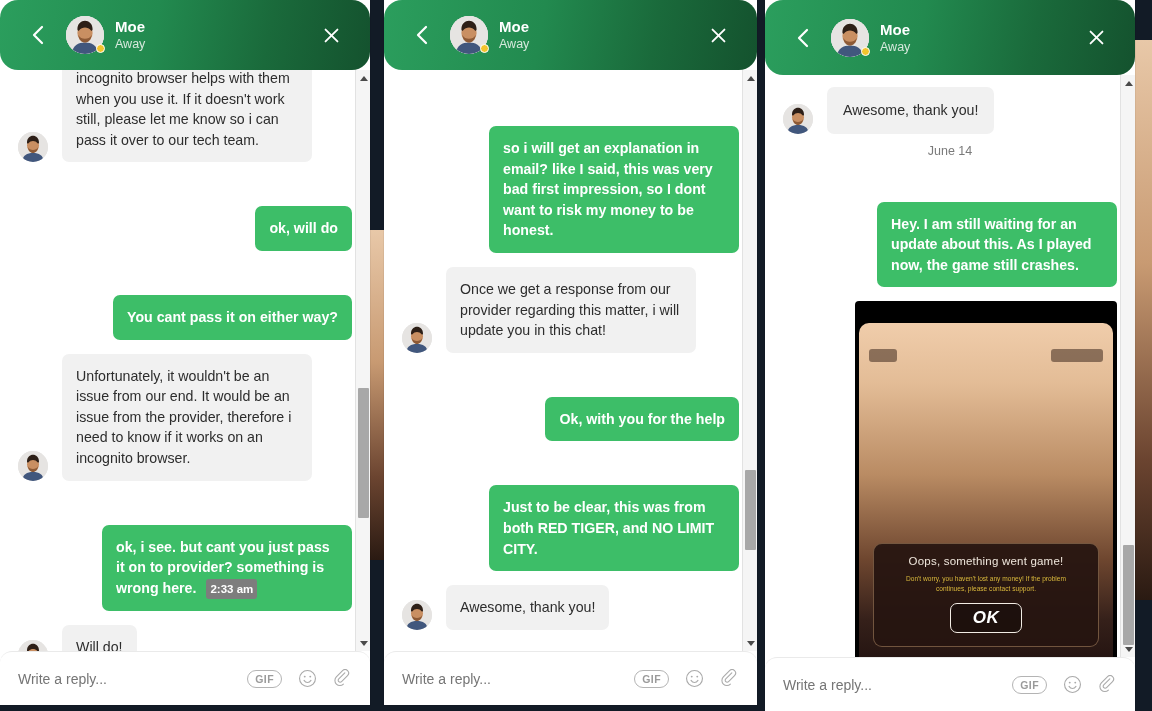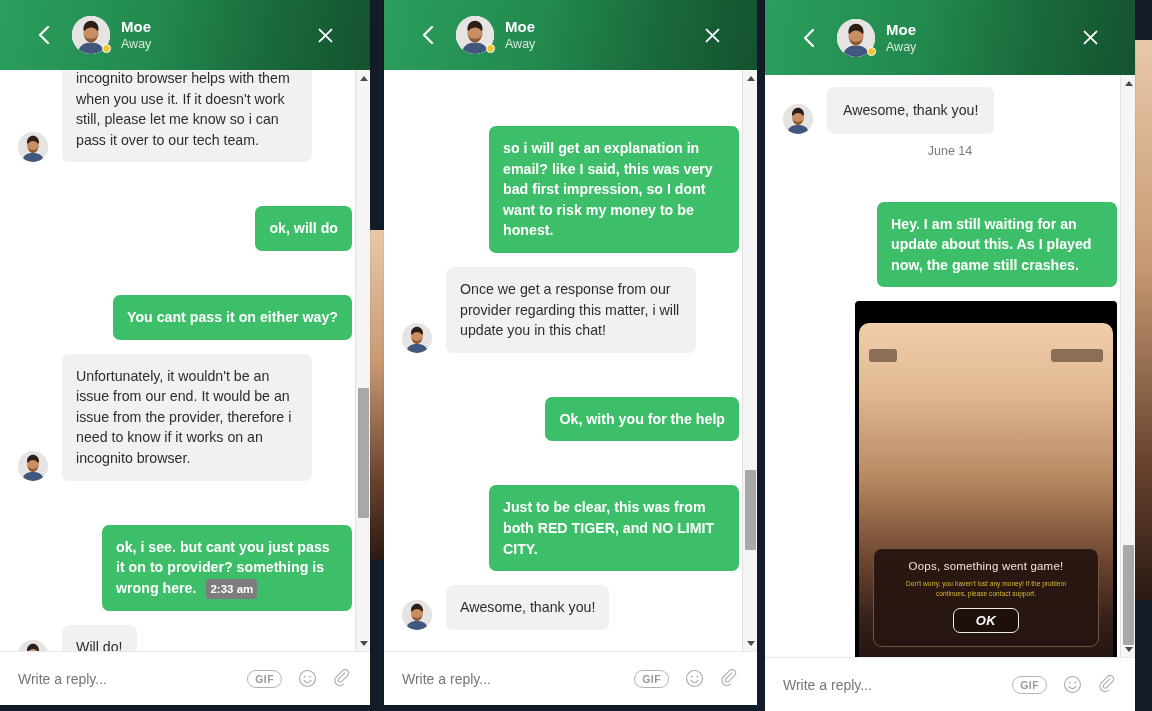--- a/index.html
+++ b/index.html
@@ -27,21 +27,21 @@
     box-shadow:0 0 0 1px rgba(0,0,0,.05);
     display:flex; flex-direction:column;
   }
   .w1{ left:0;   width:370px; height:705px; }
   .w2{ left:384px; width:373px; height:705px; }
   .w3{ left:765px; width:370px; height:711px; }
 
   .hdr{
     position:relative; flex:0 0 auto;
     background:linear-gradient(100deg,#2b9e5d 0%, #228a4f 42%, #1a6a3b 72%, #14522e 100%);
-    display:flex; align-items:center; padding:0 30px;
+    display:flex; align-items:center; padding:0 24px;border-radius:18px;
   }
   .w1 .hdr,.w2 .hdr{ height:70px; }
   .w3 .hdr{ height:75px; }
 
   .back-btn{
     width:28px; height:28px; flex:0 0 auto; display:flex;
     align-items:center; justify-content:center; cursor:pointer;
   }
   .back-btn svg{ width:14px; height:20px; }
 
@@ -121,21 +121,21 @@
     border-radius:9px; padding:11px 10px 13px 10px; text-align:center;
   }
   .dlg-title{ color:#efe6dc; font-size:11.5px; letter-spacing:.2px; }
   .dlg-sub{
     color:#d8b73c; font-size:6.6px; line-height:1.55; margin-top:7px;
     padding:0 14px;
   }
   .dlg-ok{
     display:inline-block; margin-top:9px; padding:4px 22px;
     border:1.6px solid #f2ece4; border-radius:7px; color:#ffffff;
-    font-size:13px; font-weight:800; font-style:italic; letter-spacing:.5px;
+    font-size:17px; font-weight:800; font-style:italic; letter-spacing:.5px;
     background:rgba(25,14,11,.7); cursor:pointer;
   }
 
   
   .sbar{
     position:absolute; right:0; top:0; bottom:0; width:15px;
     background:#f5f5f5; border-left:1px solid #e2e2e2;
   }
   .sb-arrow{
     position:absolute; left:0; width:15px; height:16px;
@@ -146,21 +146,21 @@
   .sb-arrow.up i{ border-bottom:5px solid #4a4a4a; }
   .sb-arrow.dn i{ border-top:5px solid #4a4a4a; }
   .sb-thumb{
     position:absolute; left:2px; width:11px; background:#a8a8a8;
     border-radius:1px; cursor:pointer;
   }
 
   
   .composer{
     flex:0 0 auto; height:54px; border-top:1px solid #eaeaea;
-    display:flex; align-items:center; padding:0 18px; background:#fff;
+    display:flex; align-items:center; padding:0 18px; background:#fff;border-radius:12px;
   }
   .reply-input{
     border:none; outline:none; flex:1 1 auto; font-size:14px;
     color:#8d8d8d; font-family:"Liberation Sans", sans-serif; background:transparent;
   }
   .tools{ display:flex; align-items:center; gap:16px; }
   .gif{
     border:1.4px solid #b4b4b4; border-radius:11px; color:#9a9a9a;
     font-size:10.5px; font-weight:700; padding:2px 7px; letter-spacing:.4px;
     cursor:pointer;

